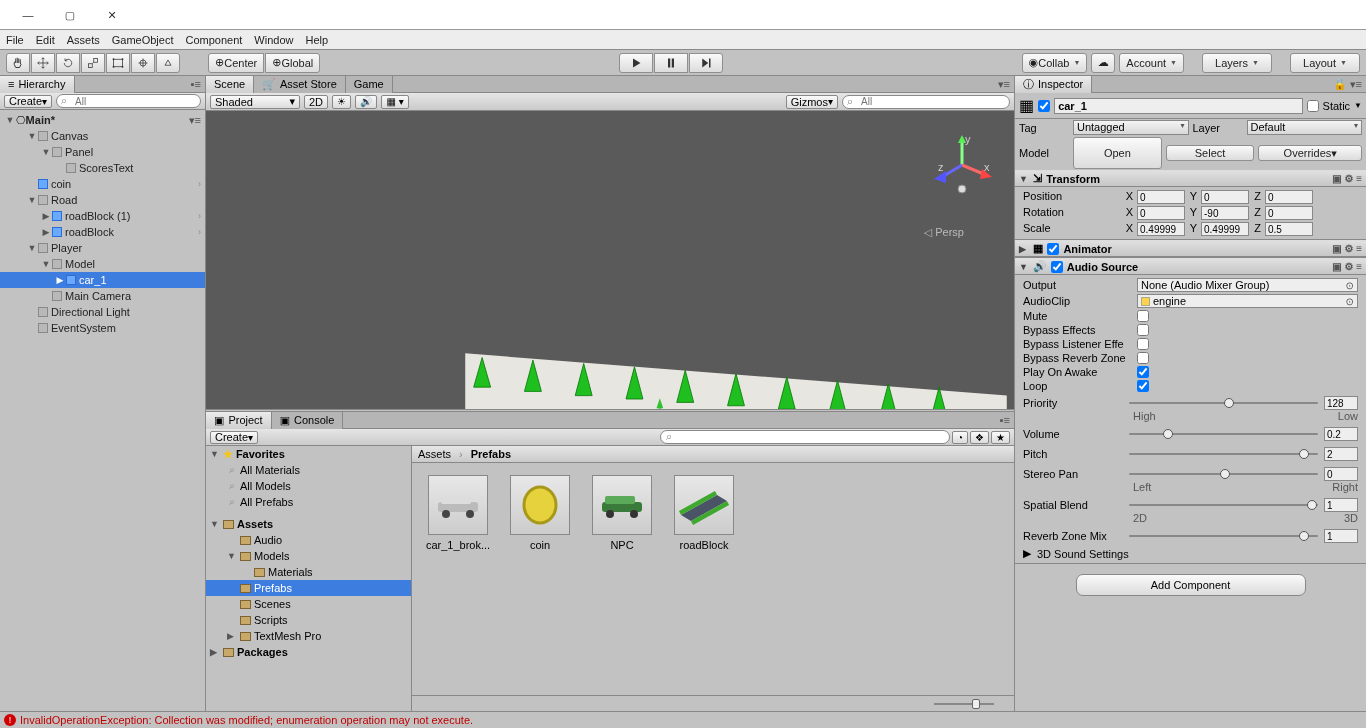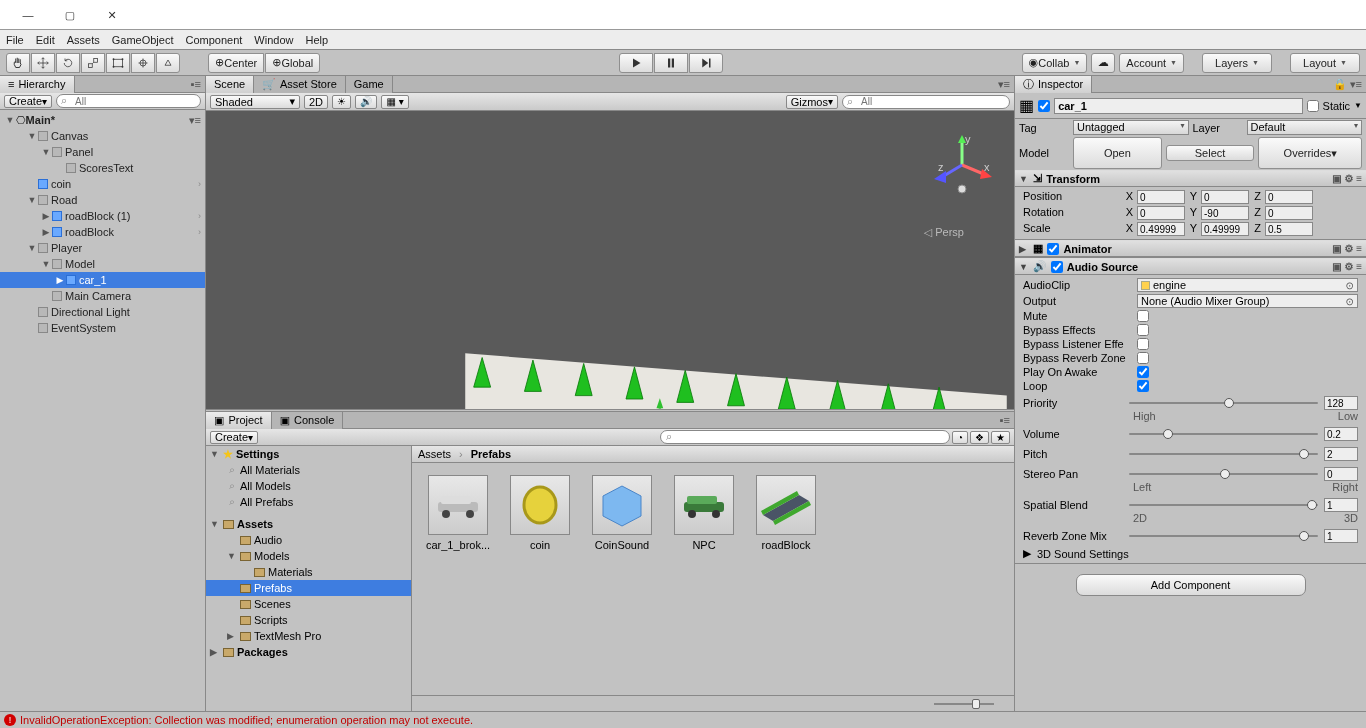--- a/index.html
+++ b/index.html
@@ -441,21 +441,21 @@
         <div class="mini-btn">◔</div>
         <div class="mini-btn">❖</div>
         <div class="mini-btn">★</div>
       </div>
     </div>
     <div class="bottom">
       <div class="proj-left">
         <div class="ptree-row" style="font-weight:bold">
             <span class="tw">▼</span>
             <span class="star">★</span>
-            <span>Settings</span>
+            <span>Favorites</span>
           </div>
         <div class="ptree-row">
             <span class="ind" style="width:14px"></span>
             <span class="sico">⌕</span>
             <span>All Materials</span>
           </div>
         <div class="ptree-row">
             <span class="ind" style="width:14px"></span>
             <span class="sico">⌕</span>
             <span>All Models</span>
@@ -533,25 +533,20 @@
                   <circle cx="13" cy="24" r="4" fill="#444"></circle>
                   <circle cx="37" cy="24" r="4" fill="#444"></circle>
                 </svg>
               </div><span>car_1_brok...</span></div>
           <div class="proj-item"><div class="proj-thumb">
                 <svg width="44" height="44">
                   <ellipse cx="22" cy="22" rx="16" ry="18" fill="#e6d23c" stroke="#a8981a" stroke-width="3"></ellipse>
                 </svg>
               </div><span>coin</span></div>
           <div class="proj-item"><div class="proj-thumb">
-                <svg width="50" height="50">
-                  <polygon points="25,6 44,16 44,36 25,46 6,36 6,16" fill="#7db8f0" stroke="#4a85c8"></polygon>
-                </svg>
-              </div><span>CoinSound</span></div>
-          <div class="proj-item"><div class="proj-thumb">
                 <svg width="50" height="30" viewBox="0 0 50 30">
                   <rect x="5" y="12" width="40" height="10" rx="3" fill="#3a7a3a"></rect>
                   <rect x="8" y="6" width="30" height="8" rx="2" fill="#5aaa5a"></rect>
                   <circle cx="13" cy="24" r="4" fill="#333"></circle>
                   <circle cx="37" cy="24" r="4" fill="#333"></circle>
                 </svg>
               </div><span>NPC</span></div>
           <div class="proj-item"><div class="proj-thumb">
                 <svg width="54" height="40" viewBox="0 0 54 40">
                   <polygon points="4,30 40,10 50,16 14,36" fill="#4a5466"></polygon>
@@ -589,21 +584,21 @@
       <div class="select"><span>Default</span></div>
     </div>
     <div class="insp-row">
       <label>Model</label>
       <div class="btn" style="flex:1;height:32px">
           <span>Open</span>
         </div>
       <div class="btn" style="flex:1;height:16px">
           <span>Select</span>
         </div>
-      <div class="btn" style="flex:1.2;height:32px"><span>Overrides</span> ▾</div>
+      <div class="btn" style="flex:1.2;height:16px"><span>Overrides</span> ▾</div>
     </div>
 
     <div class="sect">
       <div class="sect-h"><span class="tw">▼</span>⇲ <span>Transform</span><span class="gear">▣ ⚙ ≡</span></div>
       <div class="sect-body">
         <div class="vec-row">
             <span class="lab">Position</span>
           <span class="ax">X</span>
             <input value="0" style="">
           <span class="ax">Y</span>
@@ -633,33 +628,33 @@
     </div>
 
     <div class="sect">
       <div class="sect-h"><span class="tw">▶</span>▦ <input type="checkbox" class="cb" checked="" style=""> <span>Animator</span><span class="gear">▣ ⚙ ≡</span></div>
     </div>
 
     <div class="sect">
       <div class="sect-h"><span class="tw">▼</span>🔊 <input type="checkbox" class="cb" checked="" style=""> <span>Audio Source</span><span class="gear">▣ ⚙ ≡</span></div>
       <div class="sect-body">
         <div class="insp-row">
+            <label style="min-width:110px">Output</label>
+          <div class="objfield">
+              <span>None (Audio Mixer Group)</span>
+            </div>
+          </div>
+        <div class="insp-row">
             <label style="min-width:110px">AudioClip</label>
           <div class="objfield">
               <span class="ylw"></span>
               <span>engine</span>
             </div>
           </div>
         <div class="insp-row">
-            <label style="min-width:110px">Output</label>
-          <div class="objfield">
-              <span>None (Audio Mixer Group)</span>
-            </div>
-          </div>
-        <div class="insp-row">
             <label style="min-width:110px">Mute</label>
             <input type="checkbox" class="cb" style="">
           </div>
         <div class="insp-row">
             <label style="min-width:110px">Bypass Effects</label>
             <input type="checkbox" class="cb" style="">
           </div>
         <div class="insp-row">
             <label style="min-width:110px">Bypass Listener Effe</label>
             <input type="checkbox" class="cb" style="">

